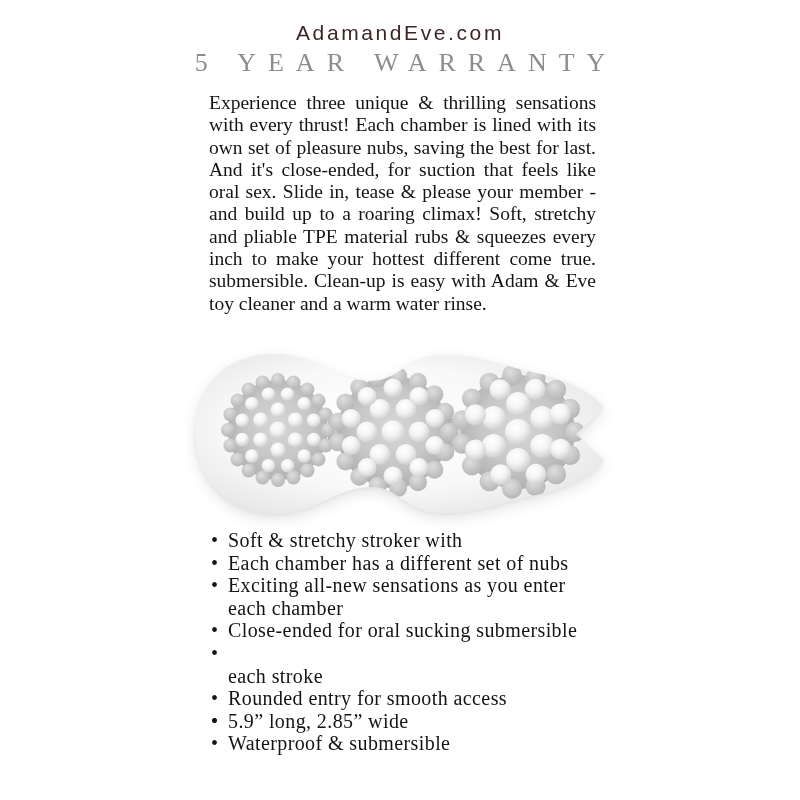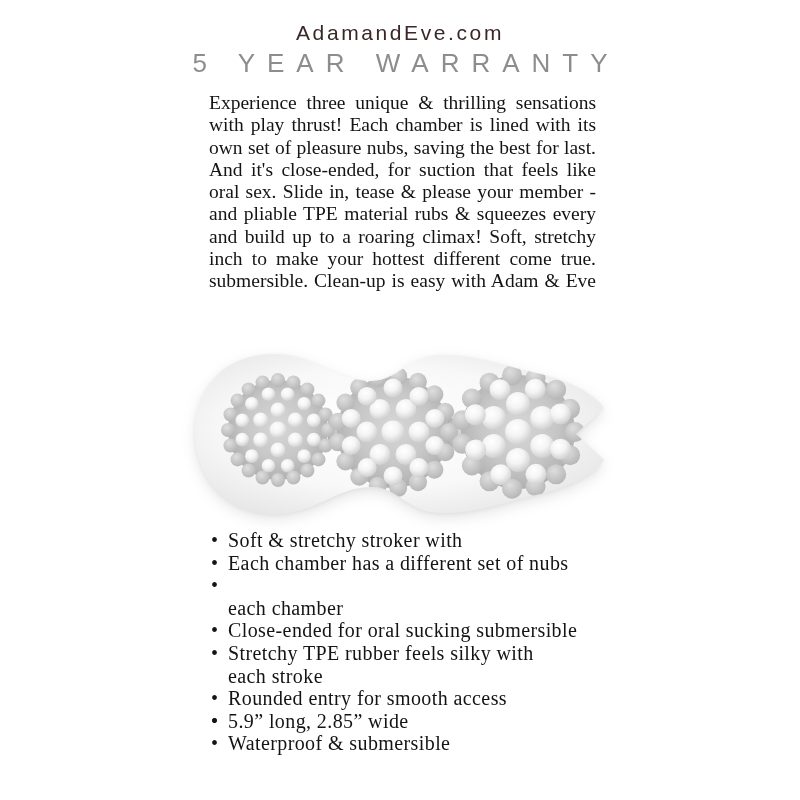--- a/index.html
+++ b/index.html
@@ -7,21 +7,21 @@
     position:relative;width:800px;height:800px;background:#ffffff;
     overflow:hidden;font-family:"Liberation Serif", serif;color:#141414;margin-top:12px;
   }
   .site-title{
     position:absolute;top:9px;left:0;width:800px;text-align:center;
     font-family:"Liberation Sans", sans-serif;
     font-size:21px;letter-spacing:2.6px;color:var(--site-color,#3f2b2b);
   }
   .warranty{
     position:absolute;top:36px;left:0;width:800px;text-align:center;
-    font-family:Liberation Sans, sans-serif;
+    font-family:Liberation Serif, serif;
     font-size:26px;letter-spacing:12px;padding-left:12px;box-sizing:border-box;
     color:var(--warranty-color,#8d8d8d);
   }
   .description{
     position:absolute;left:209px;top:80px;width:387px;
     font-size:19.5px;line-height:22.3px;color:var(--text-color,#141414);
   }
   .para-line{text-align:justify;text-align-last:justify;}
   .para-line.para-last{text-align-last:left;}
   .illustration{
@@ -41,28 +41,29 @@
 <body>
 
 <div class="page">
 
   <div class="site-title">AdamandEve.com</div>
 
   <div class="warranty">5 YEAR WARRANTY</div>
 
   <div class="description">
       <div class="para-line">Experience three unique &amp; thrilling sensations</div>
-      <div class="para-line">with play thrust! Each chamber is lined with its</div>
+      <div class="para-line">with every thrust! Each chamber is lined with its</div>
       <div class="para-line">own set of pleasure nubs, saving the best for last.</div>
       <div class="para-line">And it's close-ended, for suction that feels like</div>
       <div class="para-line">oral sex. Slide in, tease &amp; please your member -</div>
+      <div class="para-line">and build up to a roaring climax! Soft, stretchy</div>
       <div class="para-line">and pliable TPE material rubs &amp; squeezes every</div>
-      <div class="para-line">and build up to a roaring climax! Soft, stretchy</div>
       <div class="para-line">inch to make your hottest different come true.</div>
       <div class="para-line">submersible. Clean-up is easy with Adam &amp; Eve</div>
+      <div class="para-line para-last">toy cleaner and a warm water rinse.</div>
     </div>
 
   <div class="illustration">
     <svg viewBox="0 0 424 184" xmlns="http://www.w3.org/2000/svg">
       <defs>
         <radialGradient id="gBody" cx="46%" cy="46%" r="64%">
           <stop offset="0%" stop-color="#ffffff"></stop>
           <stop offset="60%" stop-color="#f8f8f8"></stop>
           <stop offset="100%" stop-color="#e5e5e5"></stop>
         </radialGradient>
@@ -194,22 +195,22 @@
           <circle cx="287.65677674118774" cy="107.9736319105066" r="10.5" fill="url(#gNub)"></circle>
           <circle cx="287.3495426899278" cy="72.76809670286805" r="10.5" fill="url(#gNub)"></circle>
           <circle cx="312.0263680894934" cy="47.65677674118775" r="10.5" fill="url(#gNub)"></circle>
         </g>
     </svg>
   </div>
 
   <ul class="features">
       <li><span class="dot">•</span><span>Soft &amp; stretchy stroker with</span><br></li>
       <li><span class="dot">•</span><span>Each chamber has a different set of nubs</span></li>
-      <li><span class="dot">•</span><br><span>each chamber</span></li>
+      <li><span class="dot">•</span><span>Exciting all-new sensations as you enter</span><br><span>each chamber</span></li>
       <li><span class="dot">•</span><span>Close-ended for oral sucking submersible</span></li>
-      <li><span class="dot">•</span><span>Stretchy TPE rubber feels silky with</span><br><span>each stroke</span></li>
+      <li><span class="dot">•</span><br><span>each stroke</span></li>
       <li><span class="dot">•</span><span>Rounded entry for smooth access</span></li>
       <li><span class="dot">•</span></li>
       <li><span class="dot">•</span><span>5.9” long, 2.85” wide</span></li>
       <li><span class="dot">•</span><span>Waterproof &amp; submersible</span></li>
     </ul>
 
 </div>
 
 </body></html>

